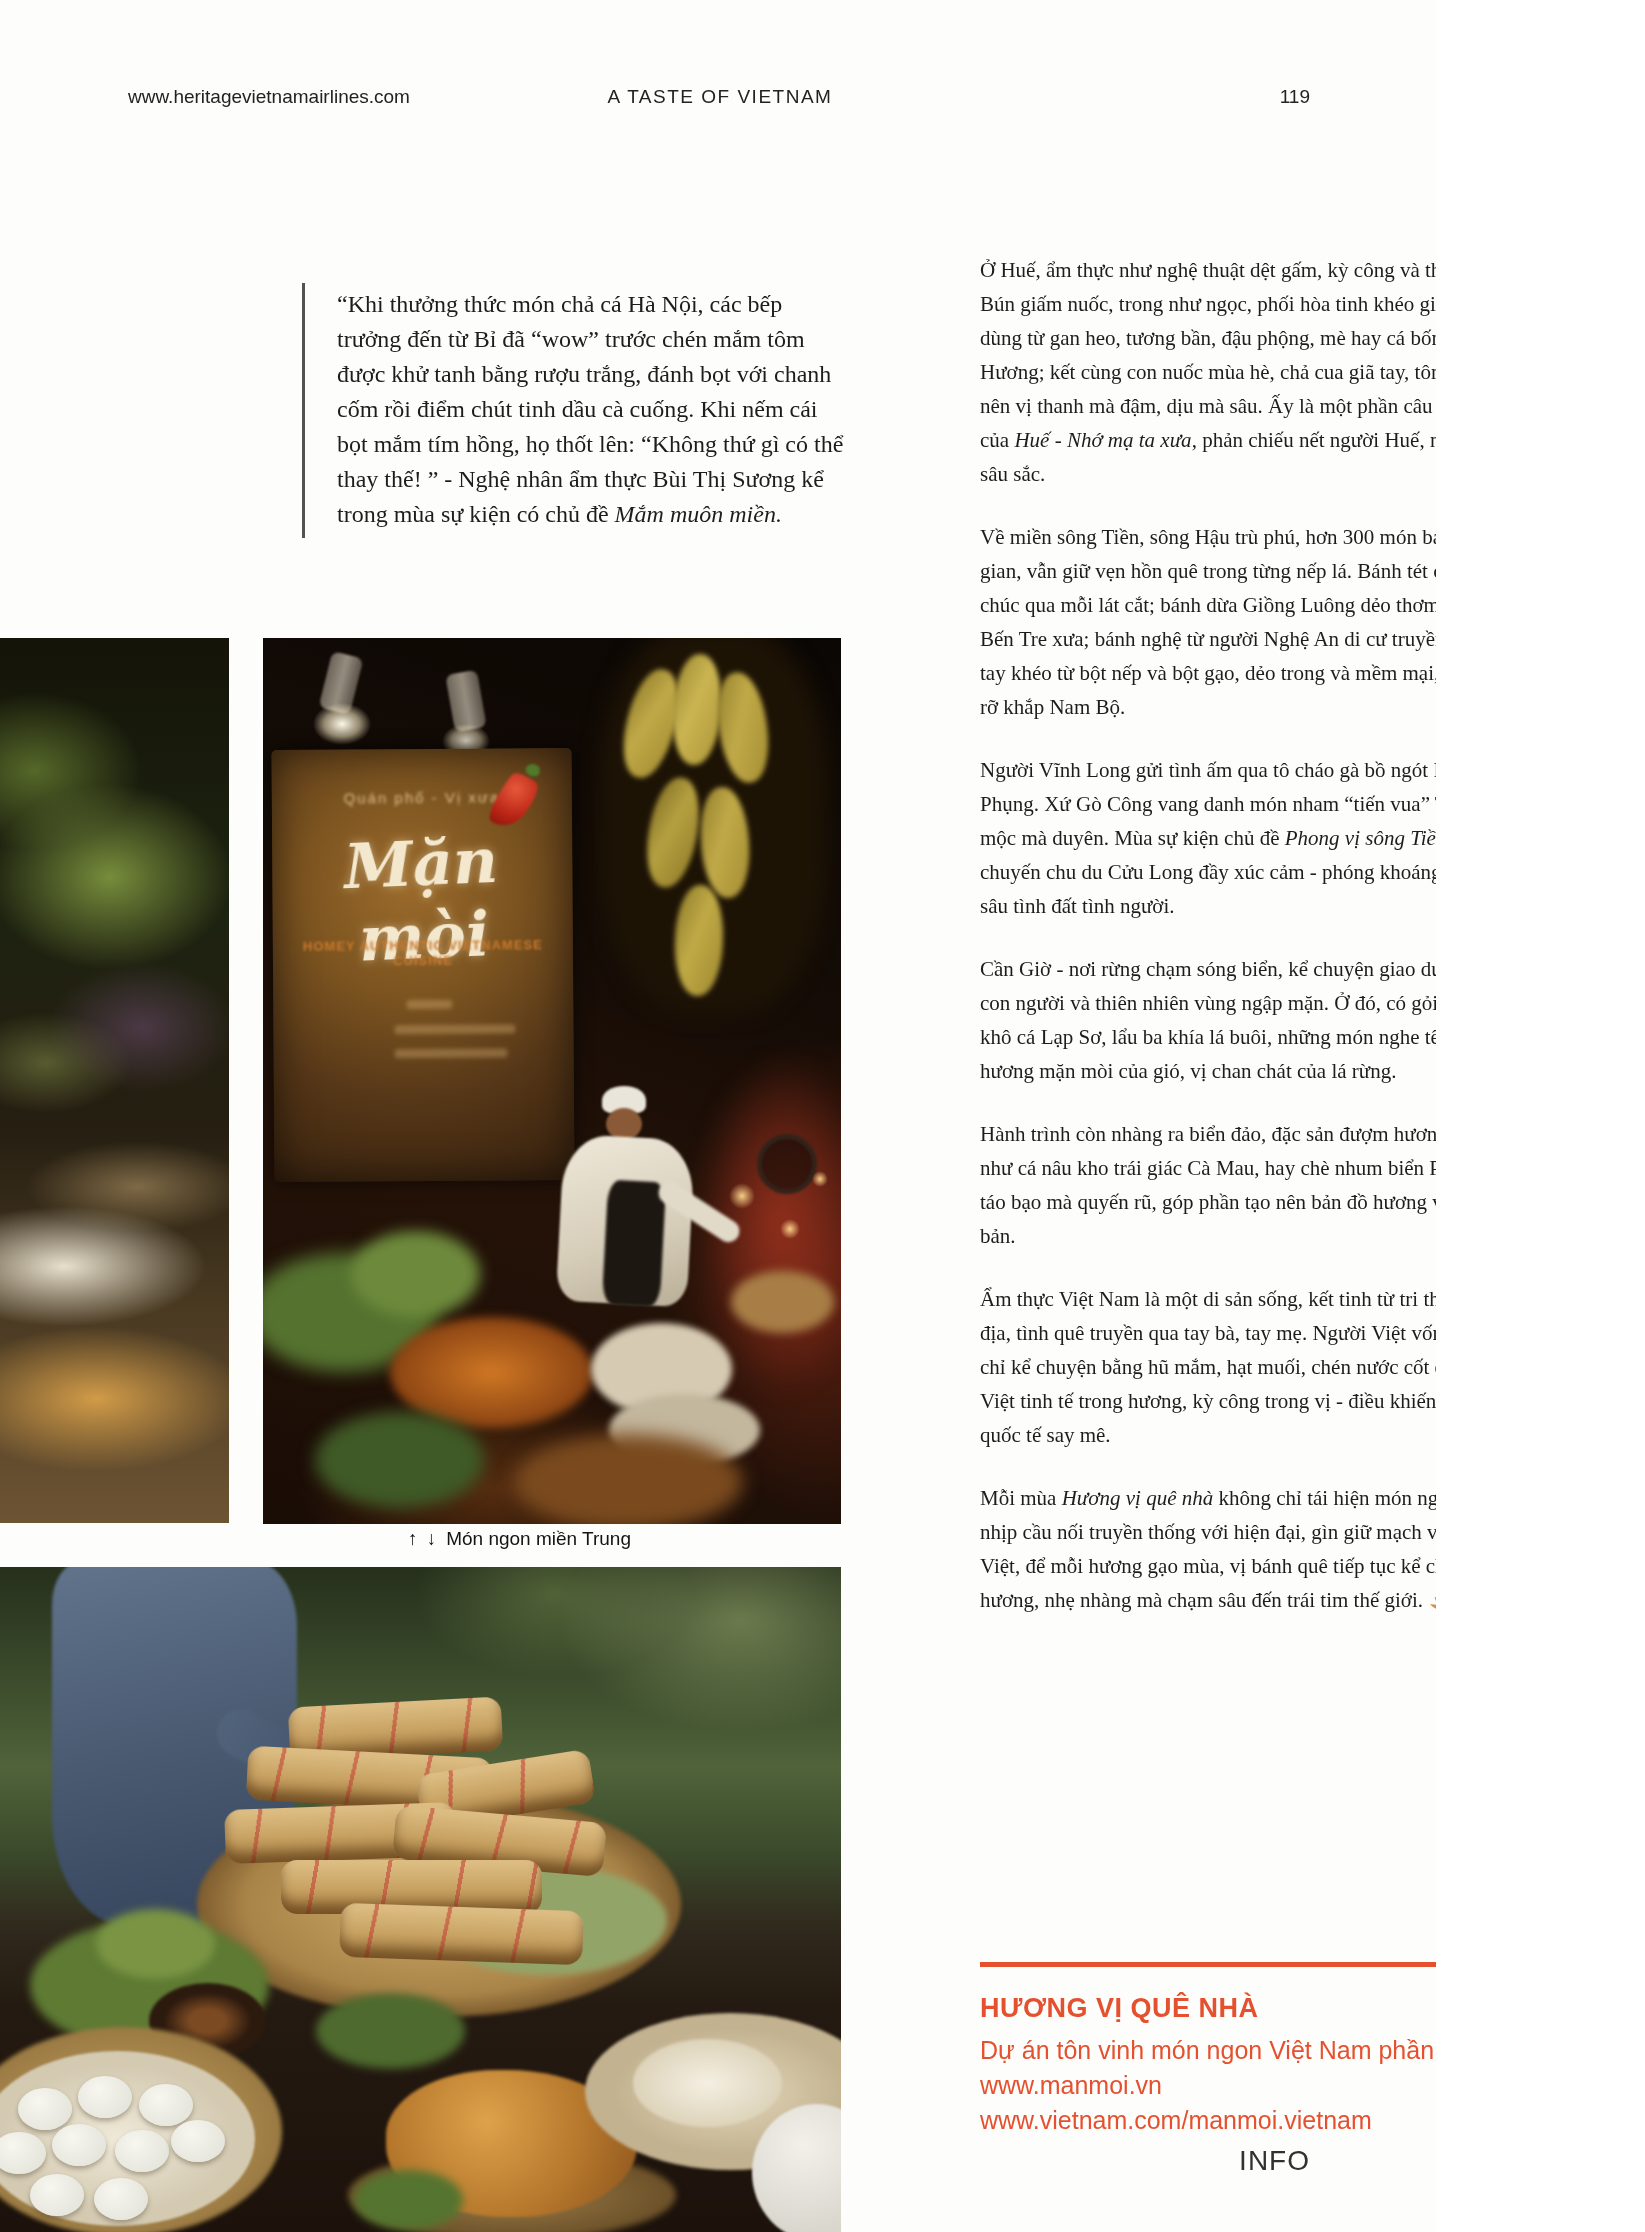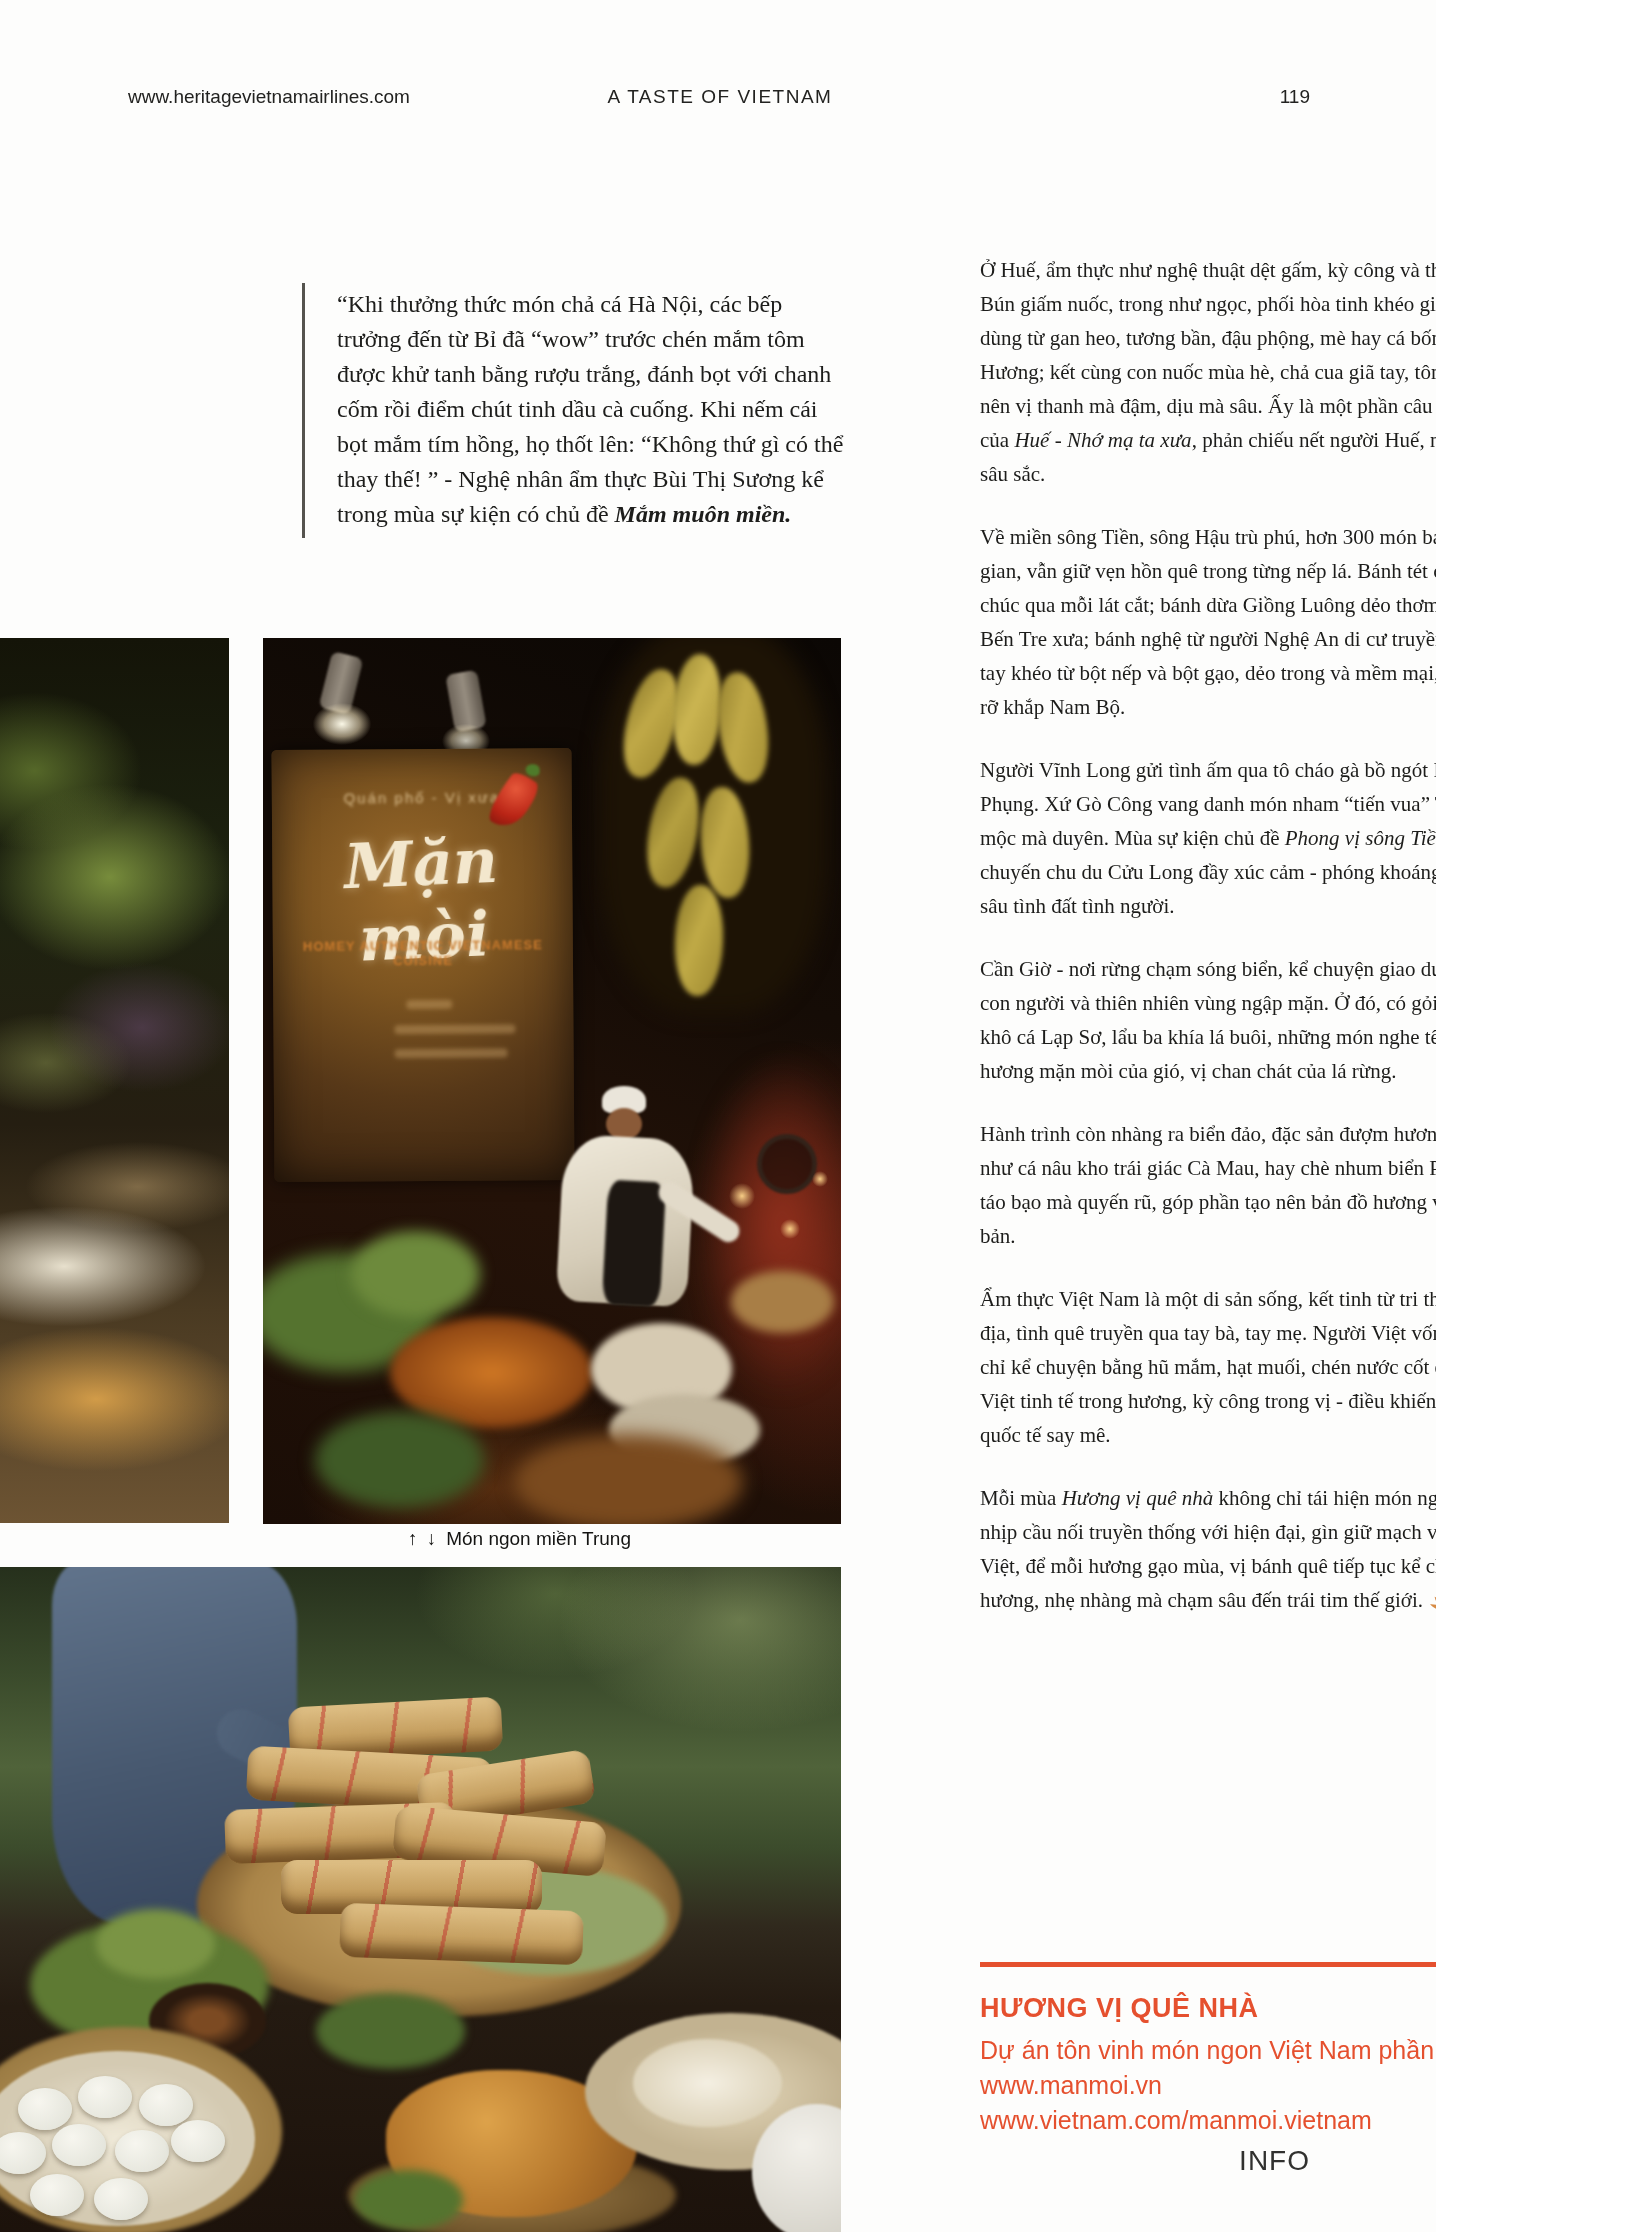--- a/index.html
+++ b/index.html
@@ -7,21 +7,21 @@
   .page{position:relative;width:1436px;height:2233px;background:#fdfdfc;overflow:hidden;
         font-family:"Liberation Serif",serif;color:var(--ink);}
   
   .hdr{position:absolute;top:86px;font-family:"Liberation Sans",sans-serif;font-size:19px;color:#222220;}
   .hdr-site{left:128px;}
   .hdr-section{left:4px;right:0;text-align:center;letter-spacing:1.5px;}
   .hdr-page{right:126px;}
   
   .pull-quote{position:absolute;left:262px;top:259px;width:509px;border-left:3px solid #55534e;
         padding:4px 0 6px 32px;font-size:24px;line-height:35px;color:var(--ink);}
-  .pull-quote em{font-style:italic;font-weight:bold;}
+  .pull-quote em{font-style:italic;}
   
   .article{position:absolute;left:980px;top:253px;width:550px;}
   .article p{margin:0 0 29px 0;font-size:21px;line-height:34px;color:var(--ink);}
   .article p:last-child{margin-bottom:12px;}
   .article em{font-style:italic;}
   .lotus-mark{display:inline-block;color:var(--lotus);vertical-align:-4px;margin-left:6px;}
   
   .photo{position:absolute;overflow:hidden;}
   .pd{position:absolute;border-radius:50%;}
   .photo-left{left:0;top:638px;width:229px;height:885px;background:

